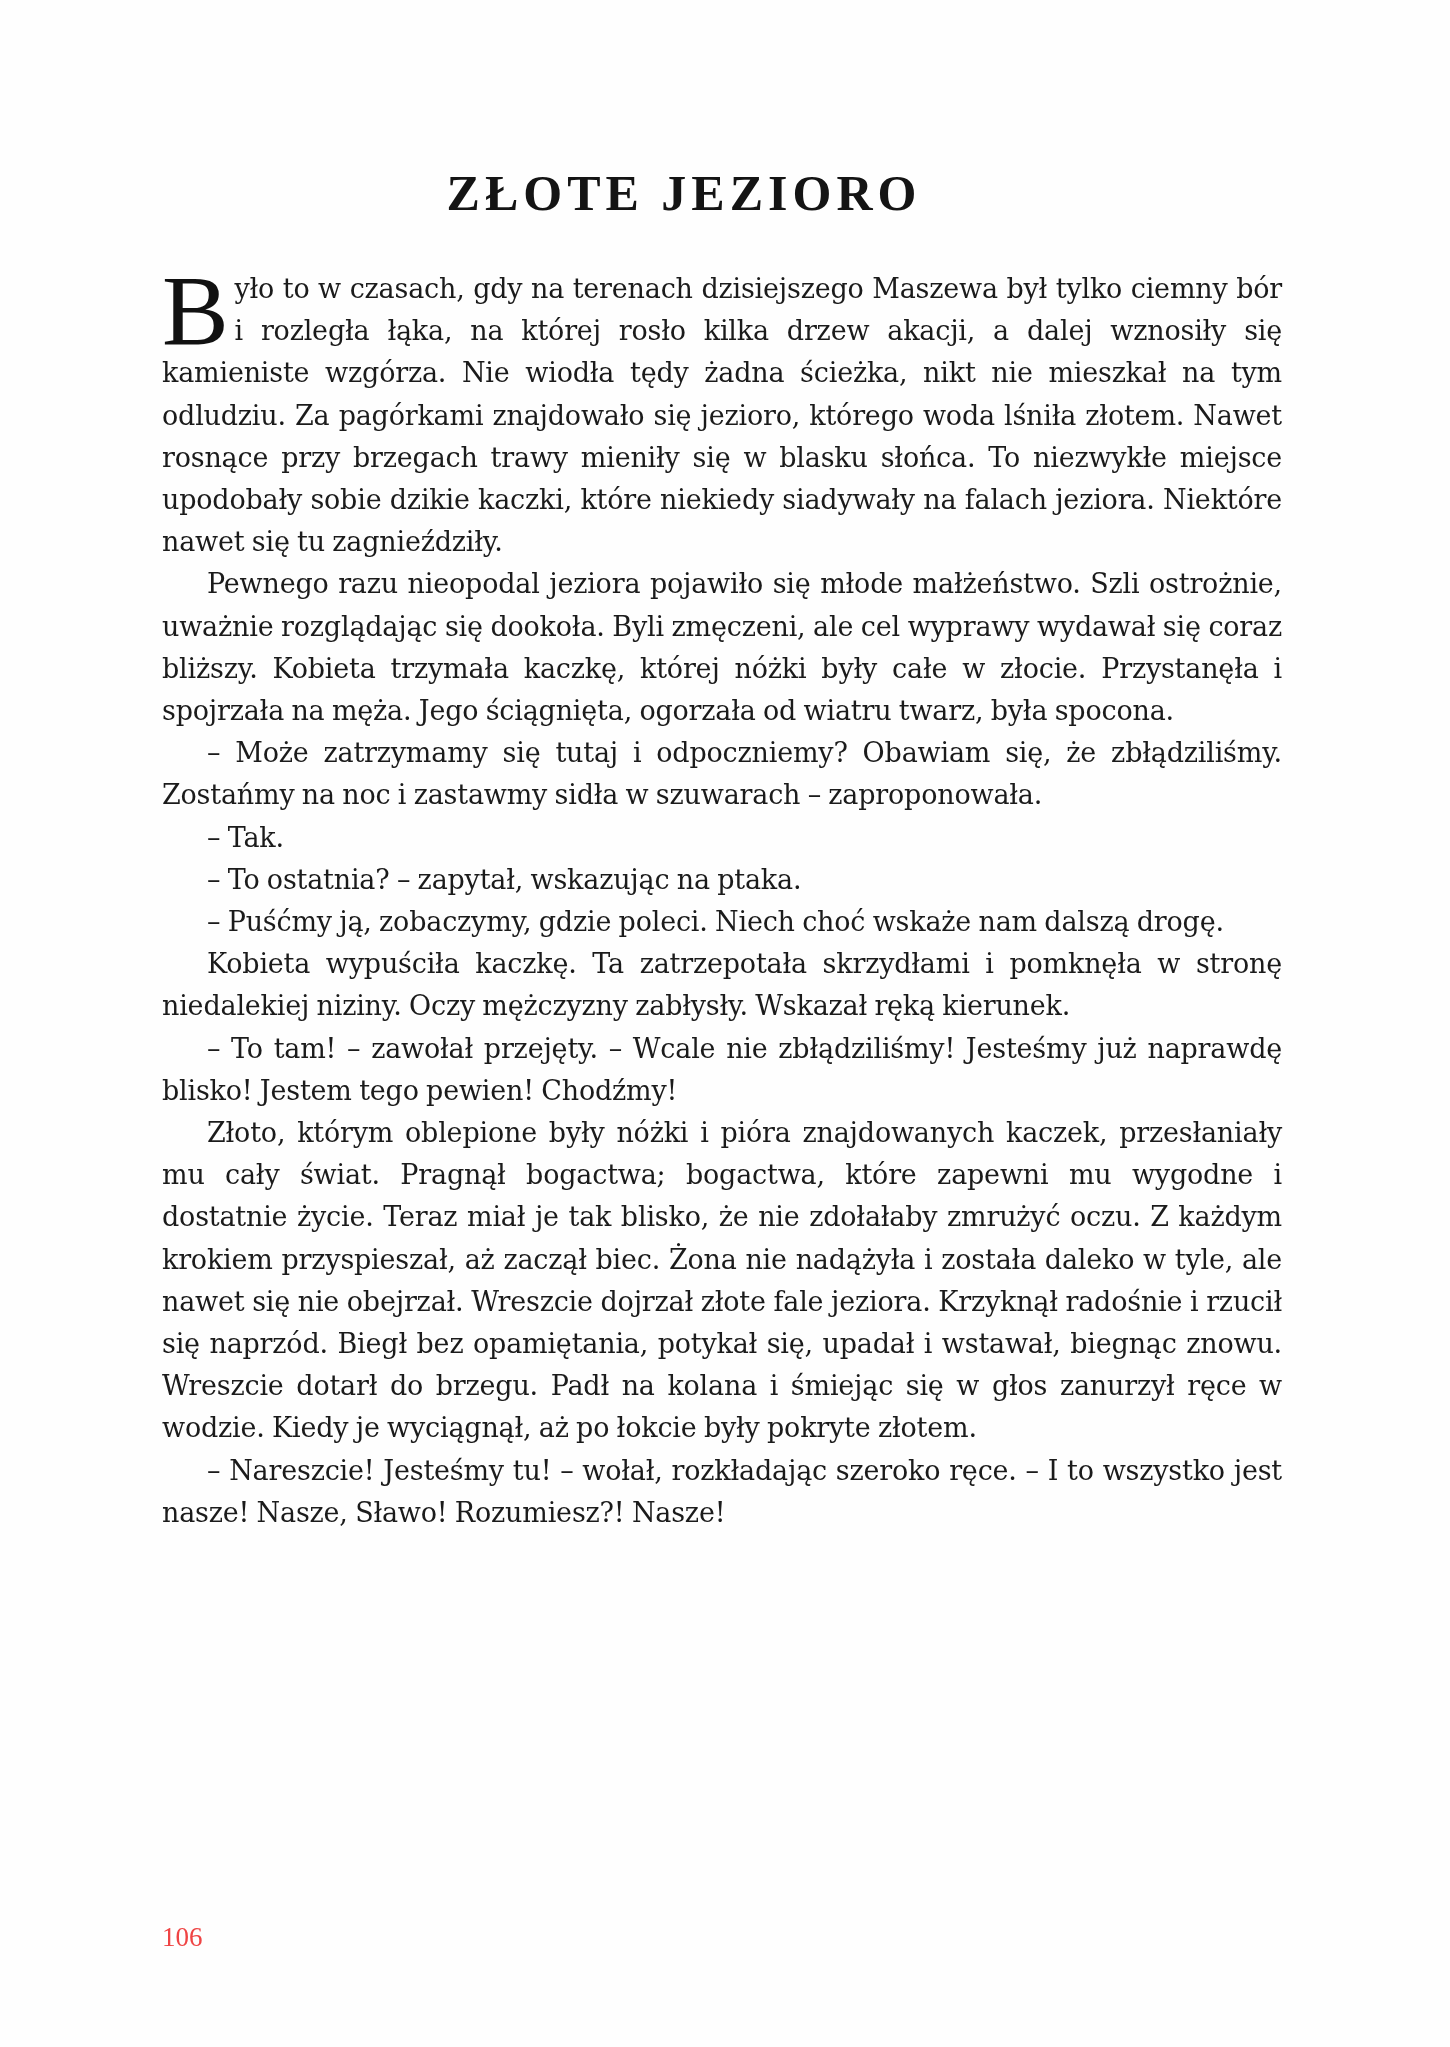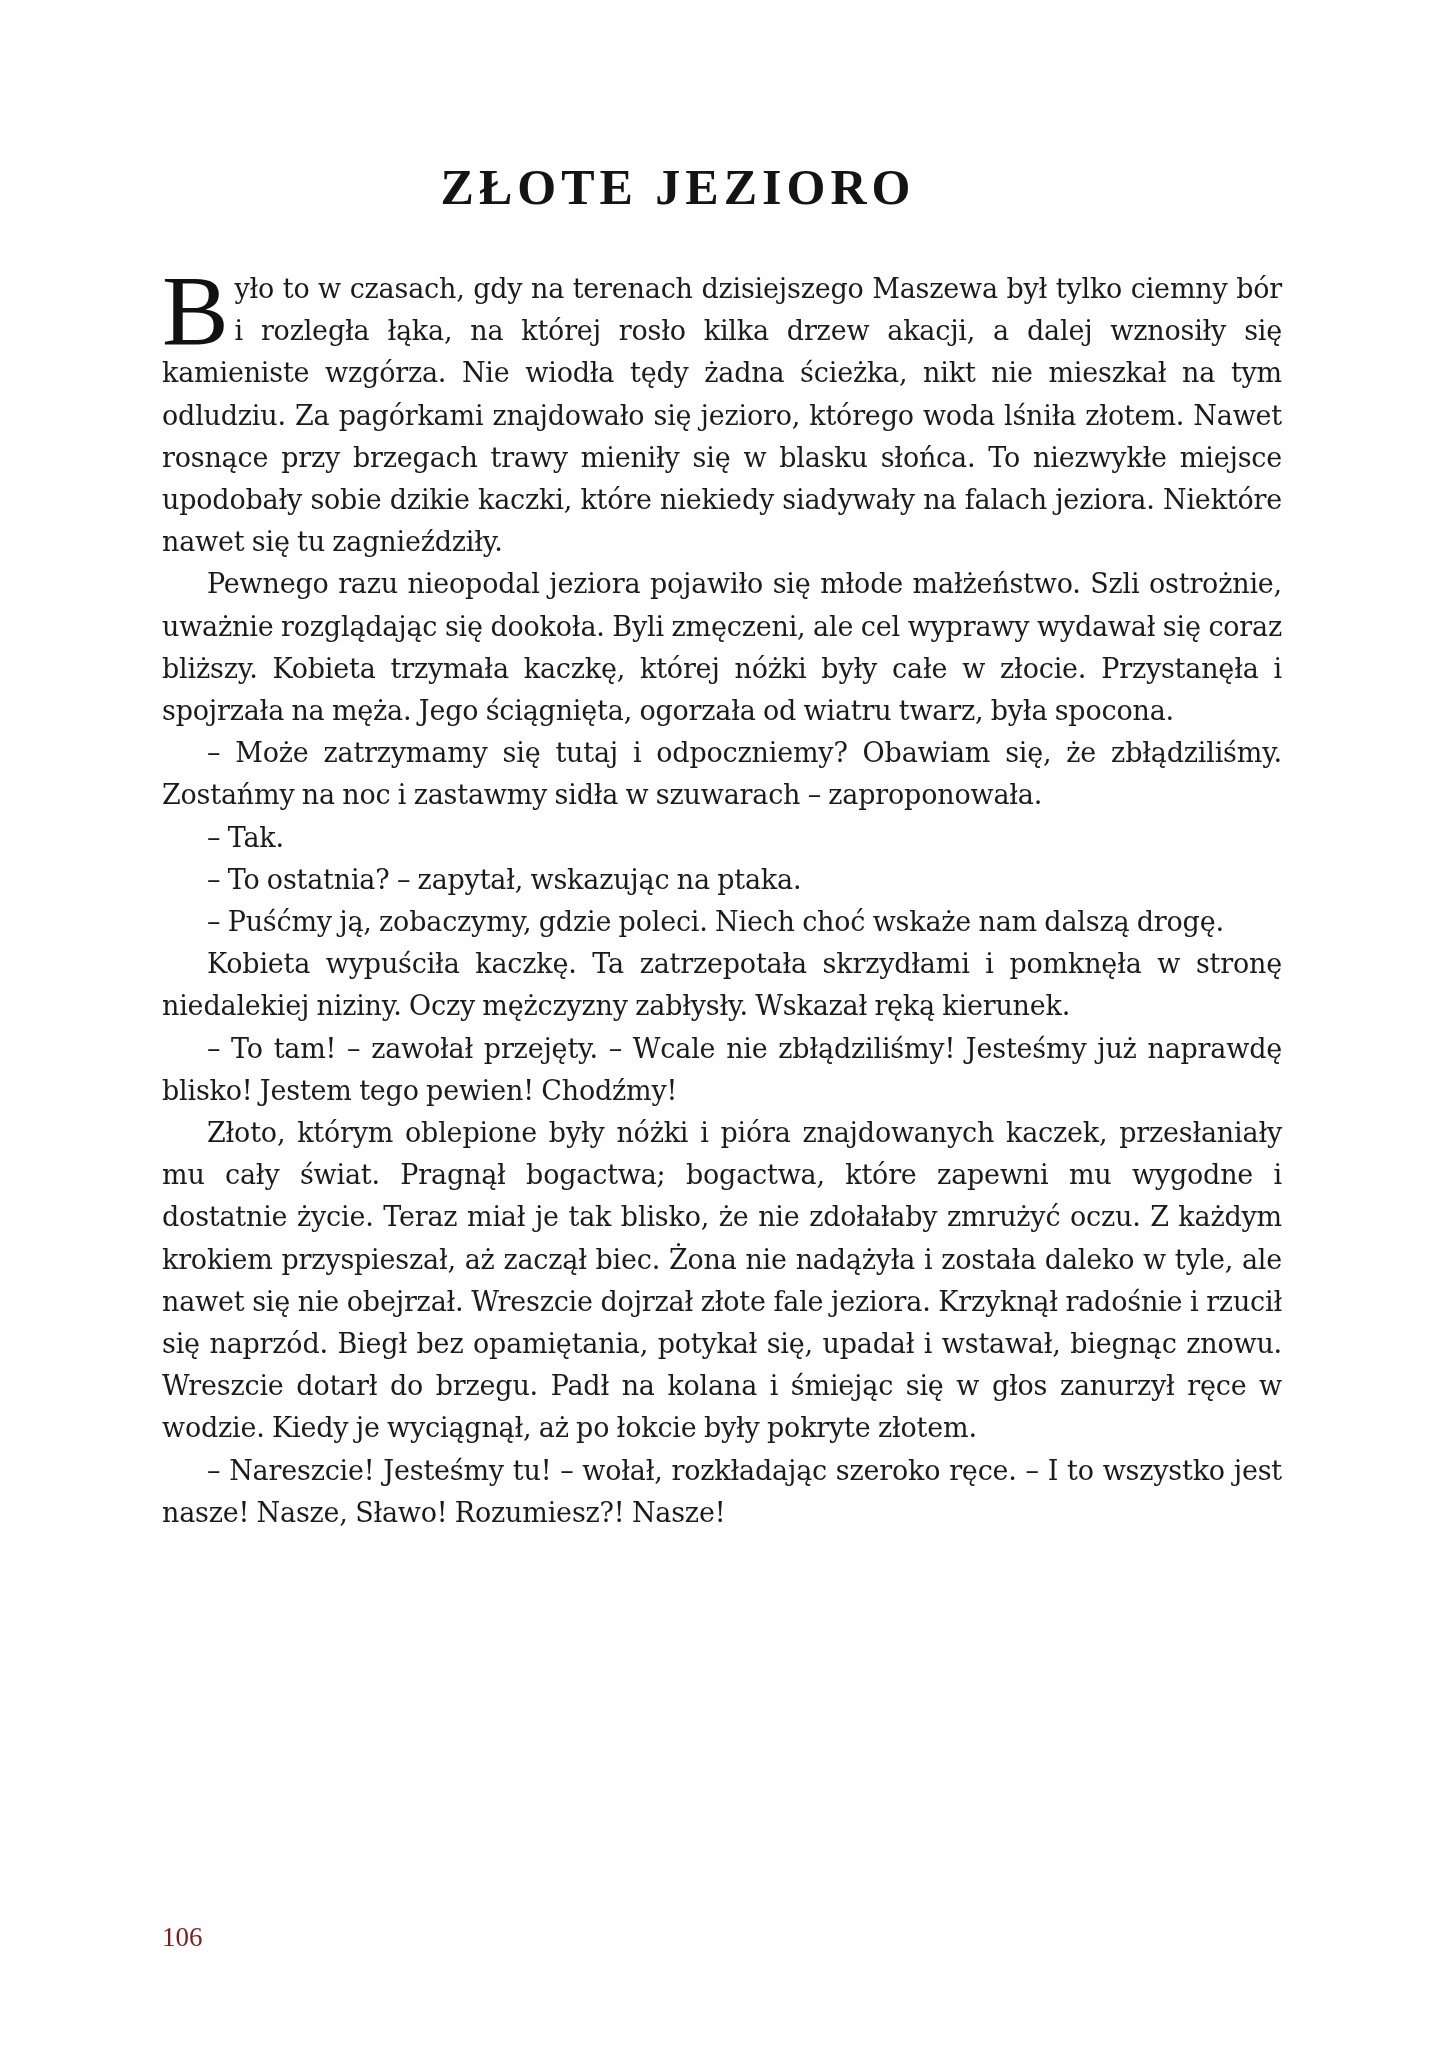--- a/index.html
+++ b/index.html
@@ -25,21 +25,21 @@
       position: absolute;
       top: 150px;
       left: 0;
       width: 1340px;
       text-align: center;
       font-family: "Liberation Serif", "DejaVu Serif", serif;
       font-weight: bold;
       font-size: 50px;
       letter-spacing: 5px;
       color: #141414;
-      margin: 8px;
+      margin: 14px;
     }
     .body-text {
       position: absolute;
       top: 268px;
       left: 162px;
       width: 1120px;
       font-family: "DejaVu Serif", "Liberation Serif", serif;
       font-size: 27px;
       line-height: 42.2px;
       color: #1b1b1b;
@@ -64,21 +64,21 @@
       margin: 6px 6px 0 0;
       padding: 0;
       color: #111;
     }
     .page-number {
       position: absolute;
       left: 162px;
       top: 1922px;
       font-family: "Liberation Serif", "DejaVu Serif", serif;
       font-size: 27px;
-      color: #7f1d1d;
+      color: #ef4444;
     }
   </style>
 </head>
 <body>
 
 <div class="page">
   <h1 class="title">ZŁOTE JEZIORO</h1>
 
   <div class="body-text">
     <p class="para first"><span class="dropcap">B</span><span>yło to w czasach, gdy na terenach dzisiejszego Maszewa był tylko ciemny bór i rozległa łąka, na której rosło kilka drzew akacji, a dalej wznosiły się kamieniste wzgórza. Nie wiodła tędy żadna ścieżka, nikt nie mieszkał na tym odludziu. Za pagórkami znajdowało się jezioro, którego woda lśniła złotem. Nawet rosnące przy brzegach trawy mieniły się w blasku słońca. To niezwykłe miejsce upodobały sobie dzikie kaczki, które niekiedy siadywały na falach jeziora. Niektóre nawet się tu zagnieździły.</span></p>

